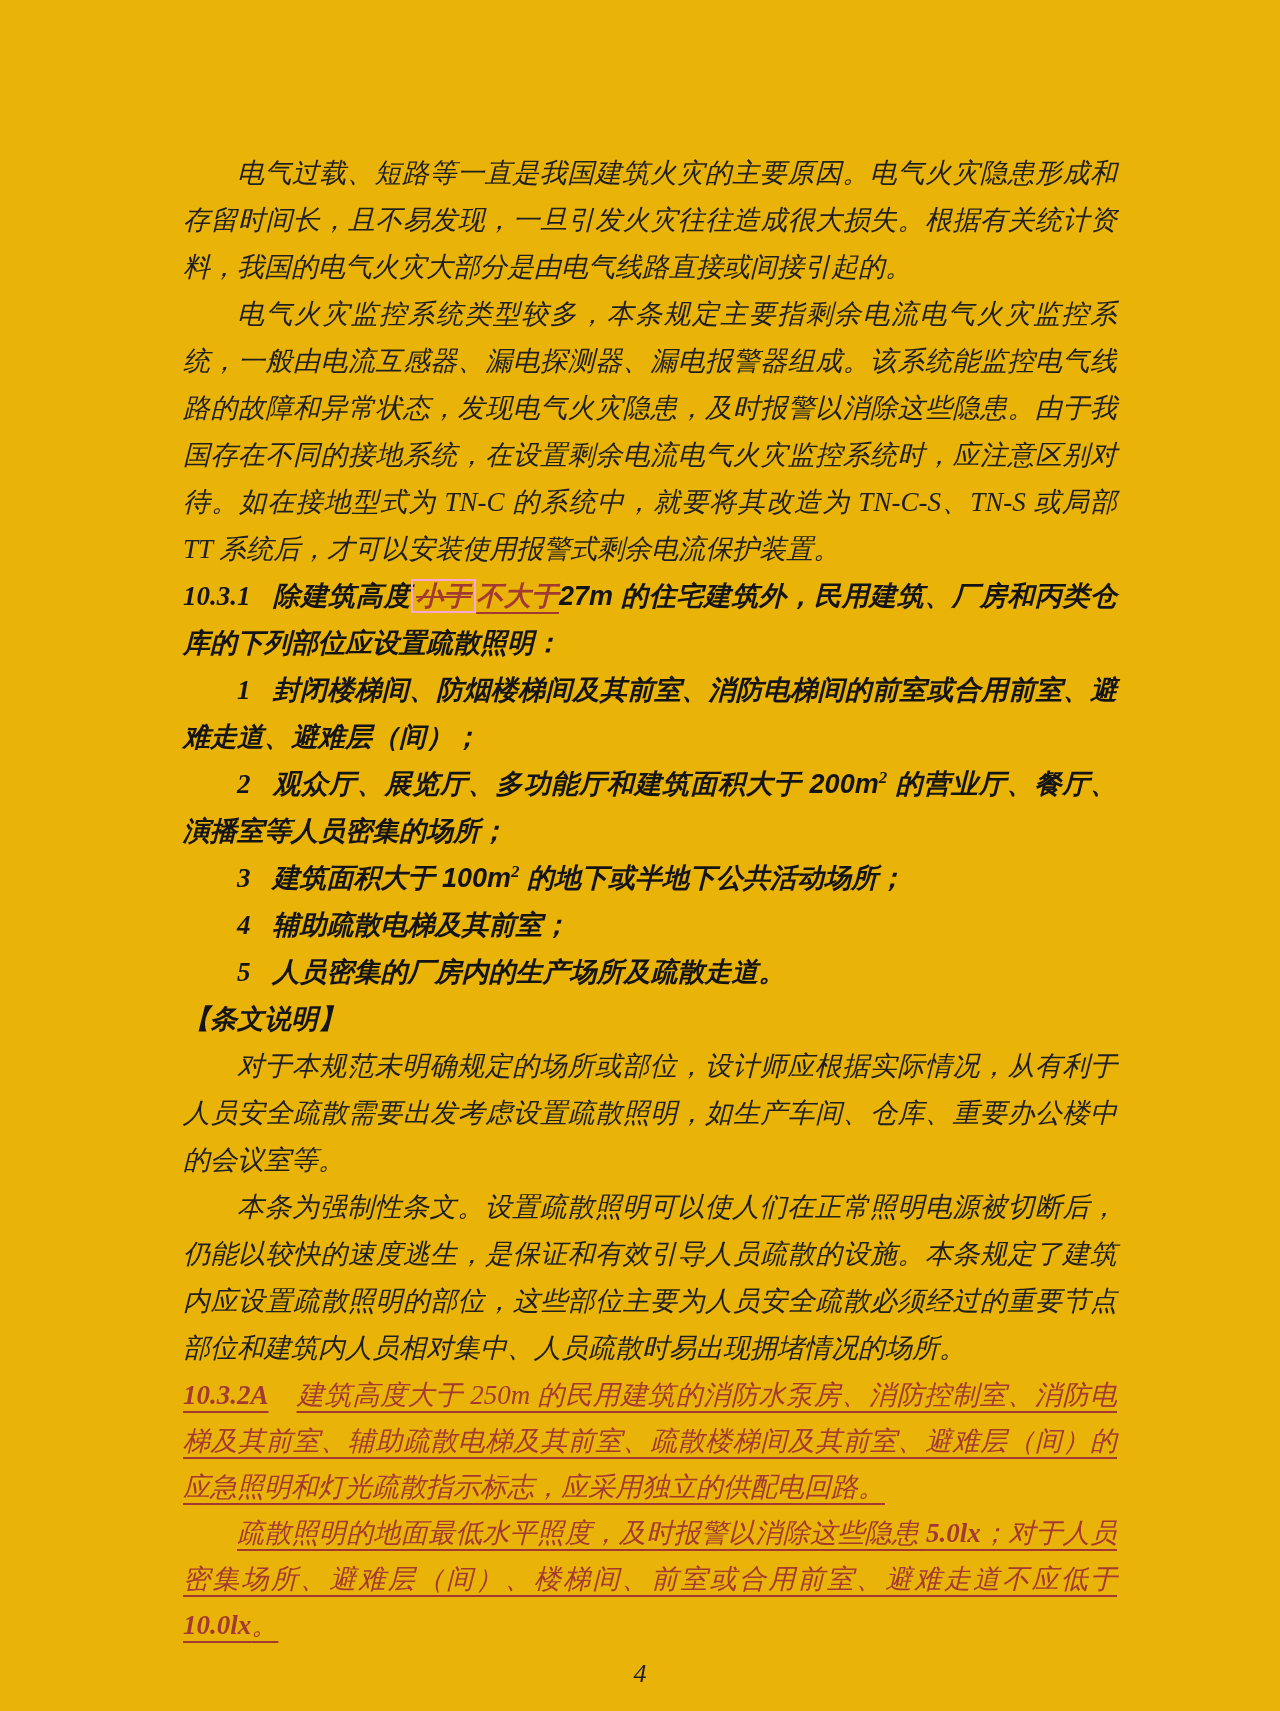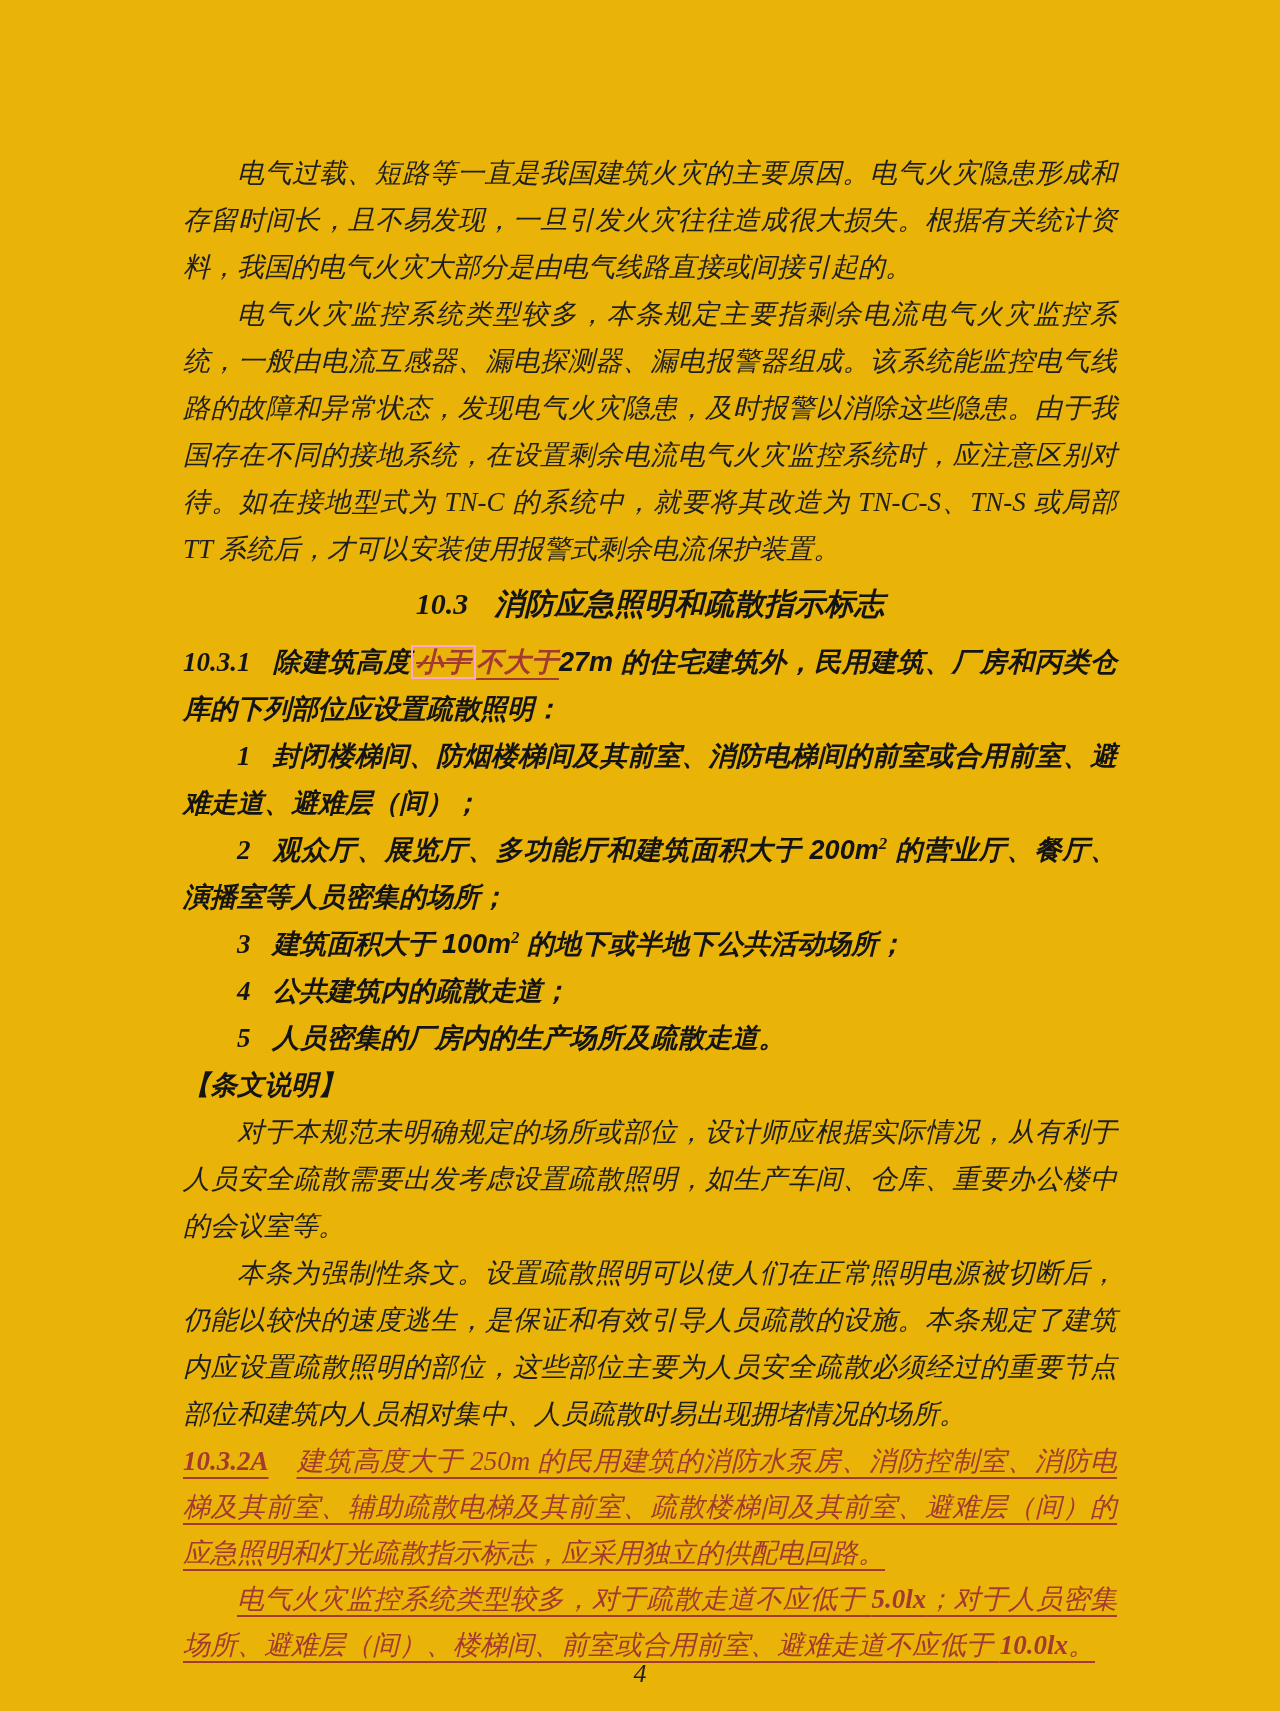--- a/index.html
+++ b/index.html
@@ -93,39 +93,38 @@
 </style>
 </head>
 <body>
 
 <div class="page">
   <div class="content">
 
     <p class="song indent">电气过载、短路等一直是我国建筑火灾的主要原因。电气火灾隐患形成和存留时间长，且不易发现，一旦引发火灾往往造成很大损失。根据有关统计资料，我国的电气火灾大部分是由电气线路直接或间接引起的。</p>
     <p class="song indent">电气火灾监控系统类型较多，本条规定主要指剩余电流电气火灾监控系统，一般由电流互感器、漏电探测器、漏电报警器组成。该系统能监控电气线路的故障和异常状态，发现电气火灾隐患，及时报警以消除这些隐患。由于我国存在不同的接地系统，在设置剩余电流电气火灾监控系统时，应注意区别对待。如在接地型式为 TN-C 的系统中，就要将其改造为 TN-C-S、TN-S 或局部 TT 系统后，才可以安装使用报警式剩余电流保护装置。</p>
 
-    <p class="heading hei"><span class="sec-num">10.3</span><span>消防应急照明和疏散指示标志</span></p>
 
     <p class="clause hei"><span class="cnum">10.3.1</span><span>除建筑高度</span><span class="rev-del">小于</span><span class="rev-ins">不大于</span><span>27m 的住宅建筑外，民用建筑、厂房和丙类仓库的下列部位应设置疏散照明：</span></p>
 
     <p class="clause hei item"><span class="inum">1</span><span>封闭楼梯间、防烟楼梯间及其前室、消防电梯间的前室或合用前室、避难走道、避难层（间）；</span></p>
 
     <p class="clause hei item"><span class="inum">2</span><span>观众厅、展览厅、多功能厅和建筑面积大于 200m</span><sup class="sq">2</sup><span> 的营业厅、餐厅、演播室等人员密集的场所；</span></p>
 
     <p class="clause hei item"><span class="inum">3</span><span>建筑面积大于 100m</span><sup class="sq">2</sup><span> 的地下或半地下公共活动场所；</span></p>
 
-    <p class="clause hei item"><span class="inum">4</span><span>公共建筑内的疏散走道；</span></p>
+    <p class="clause hei item"><span class="inum">4</span><span>辅助疏散电梯及其前室；</span></p>
 
     <p class="clause hei item"><span class="inum">5</span><span>人员密集的厂房内的生产场所及疏散走道。</span></p>
 
     <p class="exp-label hei">【条文说明】</p>
 
     <p class="song indent">对于本规范未明确规定的场所或部位，设计师应根据实际情况，从有利于人员安全疏散需要出发考虑设置疏散照明，如生产车间、仓库、重要办公楼中的会议室等。</p>
     <p class="song indent">本条为强制性条文。设置疏散照明可以使人们在正常照明电源被切断后，仍能以较快的速度逃生，是保证和有效引导人员疏散的设施。本条规定了建筑内应设置疏散照明的部位，这些部位主要为人员安全疏散必须经过的重要节点部位和建筑内人员相对集中、人员疏散时易出现拥堵情况的场所。</p>
 
     <p class="song red"><span class="rnum">10.3.2A</span><span>建筑高度大于 250m 的民用建筑的消防水泵房、消防控制室、消防电梯及其前室、辅助疏散电梯及其前室、疏散楼梯间及其前室、避难层（间）的应急照明和灯光疏散指示标志，应采用独立的供配电回路。</span></p>
 
-    <p class="song red indent"><span>电气火灾监控系统类型较多，对于疏散走道不应低于 </span><span class="bold">5.0lx</span><span>；对于人员密集场所、避难层（间）、楼梯间、前室或合用前室、避难走道不应低于 </span><span class="bold">10.0lx</span><span>。</span></p>
+    <p class="song red indent"><span>疏散照明的地面最低水平照度，及时报警以消除这些隐患 </span><span class="bold">5.0lx</span><span>；对于人员密集场所、避难层（间）、楼梯间、前室或合用前室、避难走道不应低于 </span><span class="bold">10.0lx</span><span>。</span></p>
 
   </div>
 
   <div class="page-number song">4</div>
 </div>
 
 </body></html>

